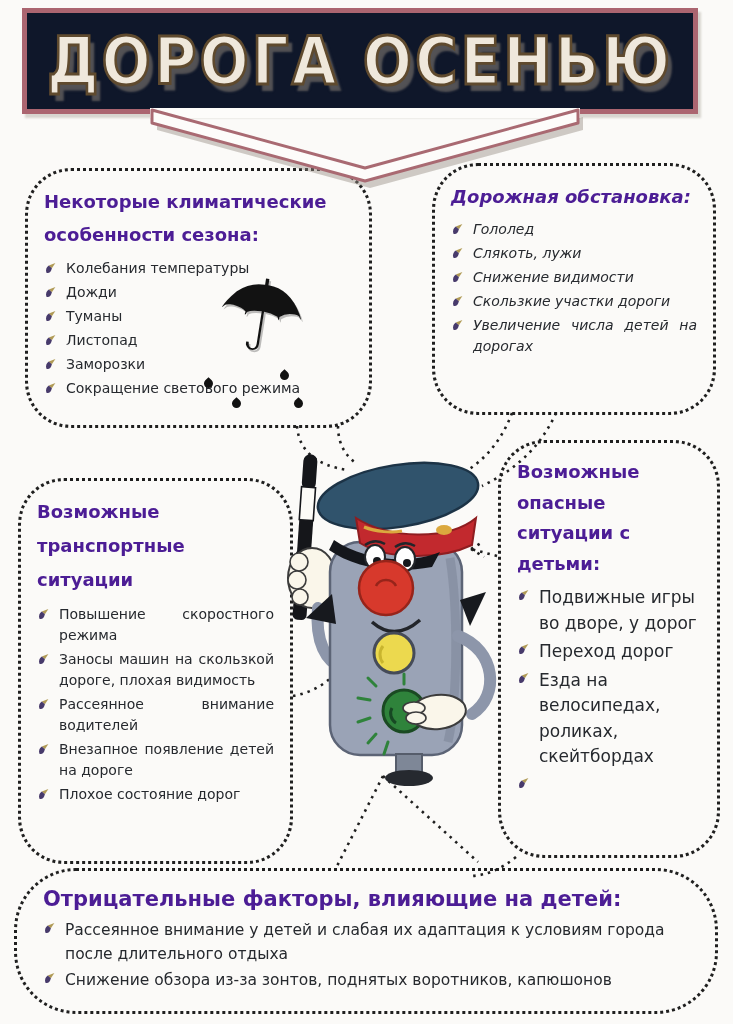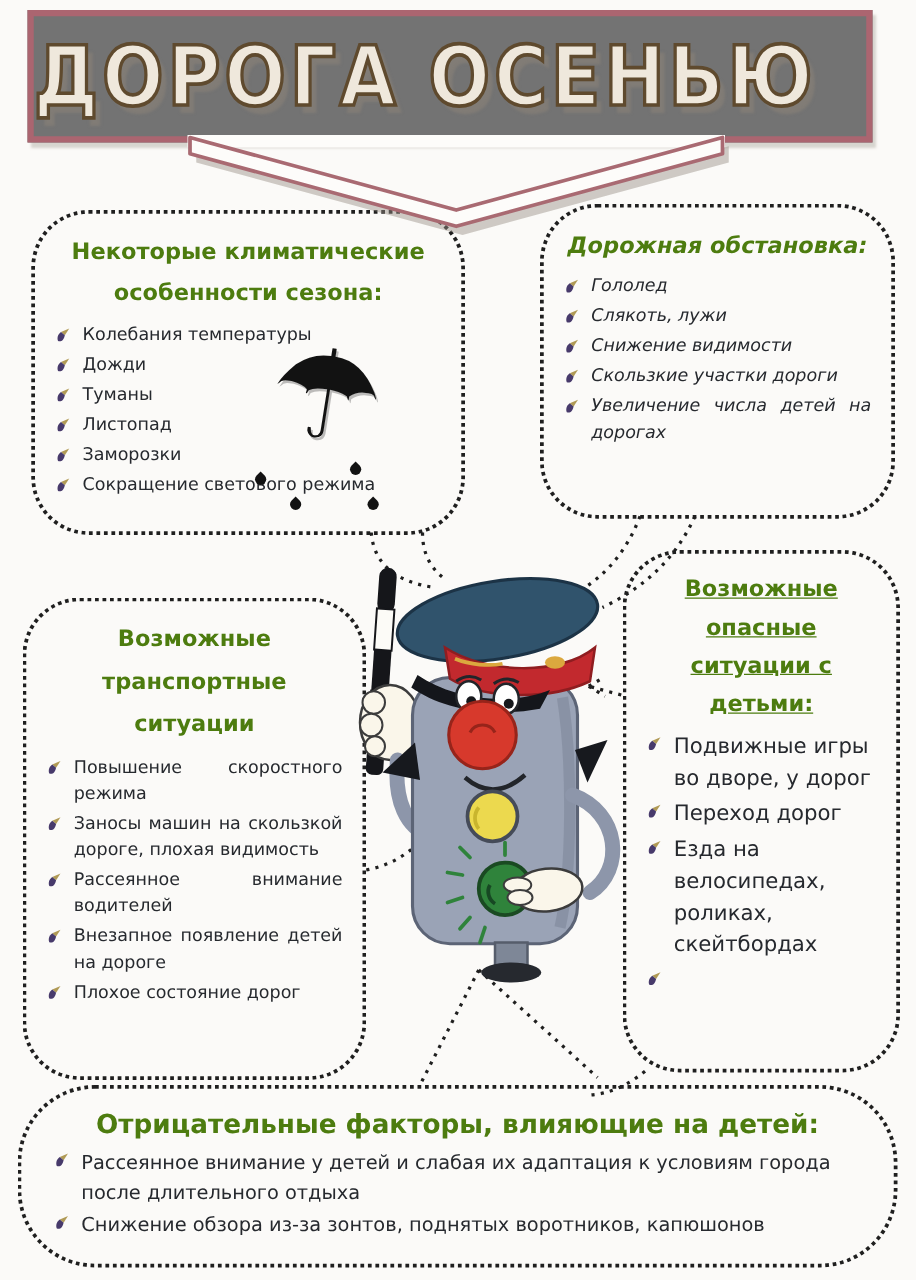--- a/index.html
+++ b/index.html
@@ -3,52 +3,52 @@
 <meta charset="utf-8">
 <style>
   html,body{margin:0;padding:0;background:#e9e7e4;}
   .poster{
     position:relative;width:733px;height:1024px;background:#fbfaf8;overflow:hidden;
     font-family:"DejaVu Sans","Liberation Sans",sans-serif;color:#26292e;
   }
   
   .title-box{
     position:absolute;left:22px;top:8px;width:676px;height:106px;box-sizing:border-box;
-    border:5px solid #ab6570;background:#737373;display:flex;align-items:center;justify-content:flex-start;
+    border:5px solid #ab6570;background:#0f172a;display:flex;align-items:center;justify-content:center;
     box-shadow:3px 4px 2px rgba(150,143,133,.35);z-index:1;
   }
   .title-box h1{
     margin:0;white-space:nowrap;font-size:58px;font-weight:800;letter-spacing:3px;
     color:#efe8dc;-webkit-text-stroke:2.6px #5f4a2e;
     text-shadow:5px 6px 2px rgba(140,132,120,.55);
     transform:scaleY(1.14);
   }
   .chevron{position:absolute;left:140px;top:104px;z-index:2;}
   
   .bubble{
     position:absolute;box-sizing:border-box;border:3px dotted #1f1f1f;border-radius:46px;
     padding:10px 16px;background:transparent;z-index:1;
   }
   .bubble h2{
-    margin:4px 0 6px;text-align:center;font-weight:700;font-size:18px;line-height:1.85;color:#4d7c0f;
+    margin:4px 0 6px;font-weight:700;font-size:18px;line-height:1.85;color:#4c1d95;
   }
   .bubble ul{list-style:none;margin:0;padding:0;}
   .bubble li{display:flex;gap:8px;align-items:flex-start;font-size:14px;line-height:1.5;margin:3px 0;}
   .bubble li .txt{display:block;flex:1;}
   .bubble.justify li .txt{text-align:justify;}
   .bullet{flex:none;margin-top:4px;}
   .bullet svg{display:block;width:14px;height:14px;}
   #bubble-climate   {left:25px; top:168px; width:347px; height:260px;}
   #bubble-road      {left:432px;top:163px; width:284px; height:252px;font-style:italic;}
   #bubble-transport {left:18px; top:478px; width:275px; height:386px;}
   #bubble-children  {left:498px;top:440px; width:222px; height:418px;}
   #bubble-factors   {left:14px; top:868px; width:704px; height:146px;border-radius:62px;padding:8px 26px;}
   #bubble-climate h2{font-size:18px;}
   #bubble-transport h2{line-height:1.9;}
-  #bubble-children h2{line-height:1.7;text-decoration:underline;}
+  #bubble-children h2{line-height:1.7;}
   #bubble-children li{font-size:17px;}
   #bubble-factors h2{font-size:21px;line-height:1.4;margin:6px 0 4px;}
   #bubble-factors li{font-size:15.5px;line-height:1.55;margin:2px 0;}
   
   .umbrella{
     position:absolute;left:188px;top:96px;font-size:100px;line-height:1;color:#121212;
     transform:rotate(9deg);z-index:2;text-shadow:2px 2px 0 rgba(0,0,0,.25);
   }
   .drop{position:absolute;width:9px;height:9px;background:#121212;border-radius:0 50% 50% 50%;transform:rotate(45deg);}
   .d1{left:176px;top:208px;} .d2{left:204px;top:228px;} .d3{left:252px;top:200px;} .d4{left:266px;top:228px;}

